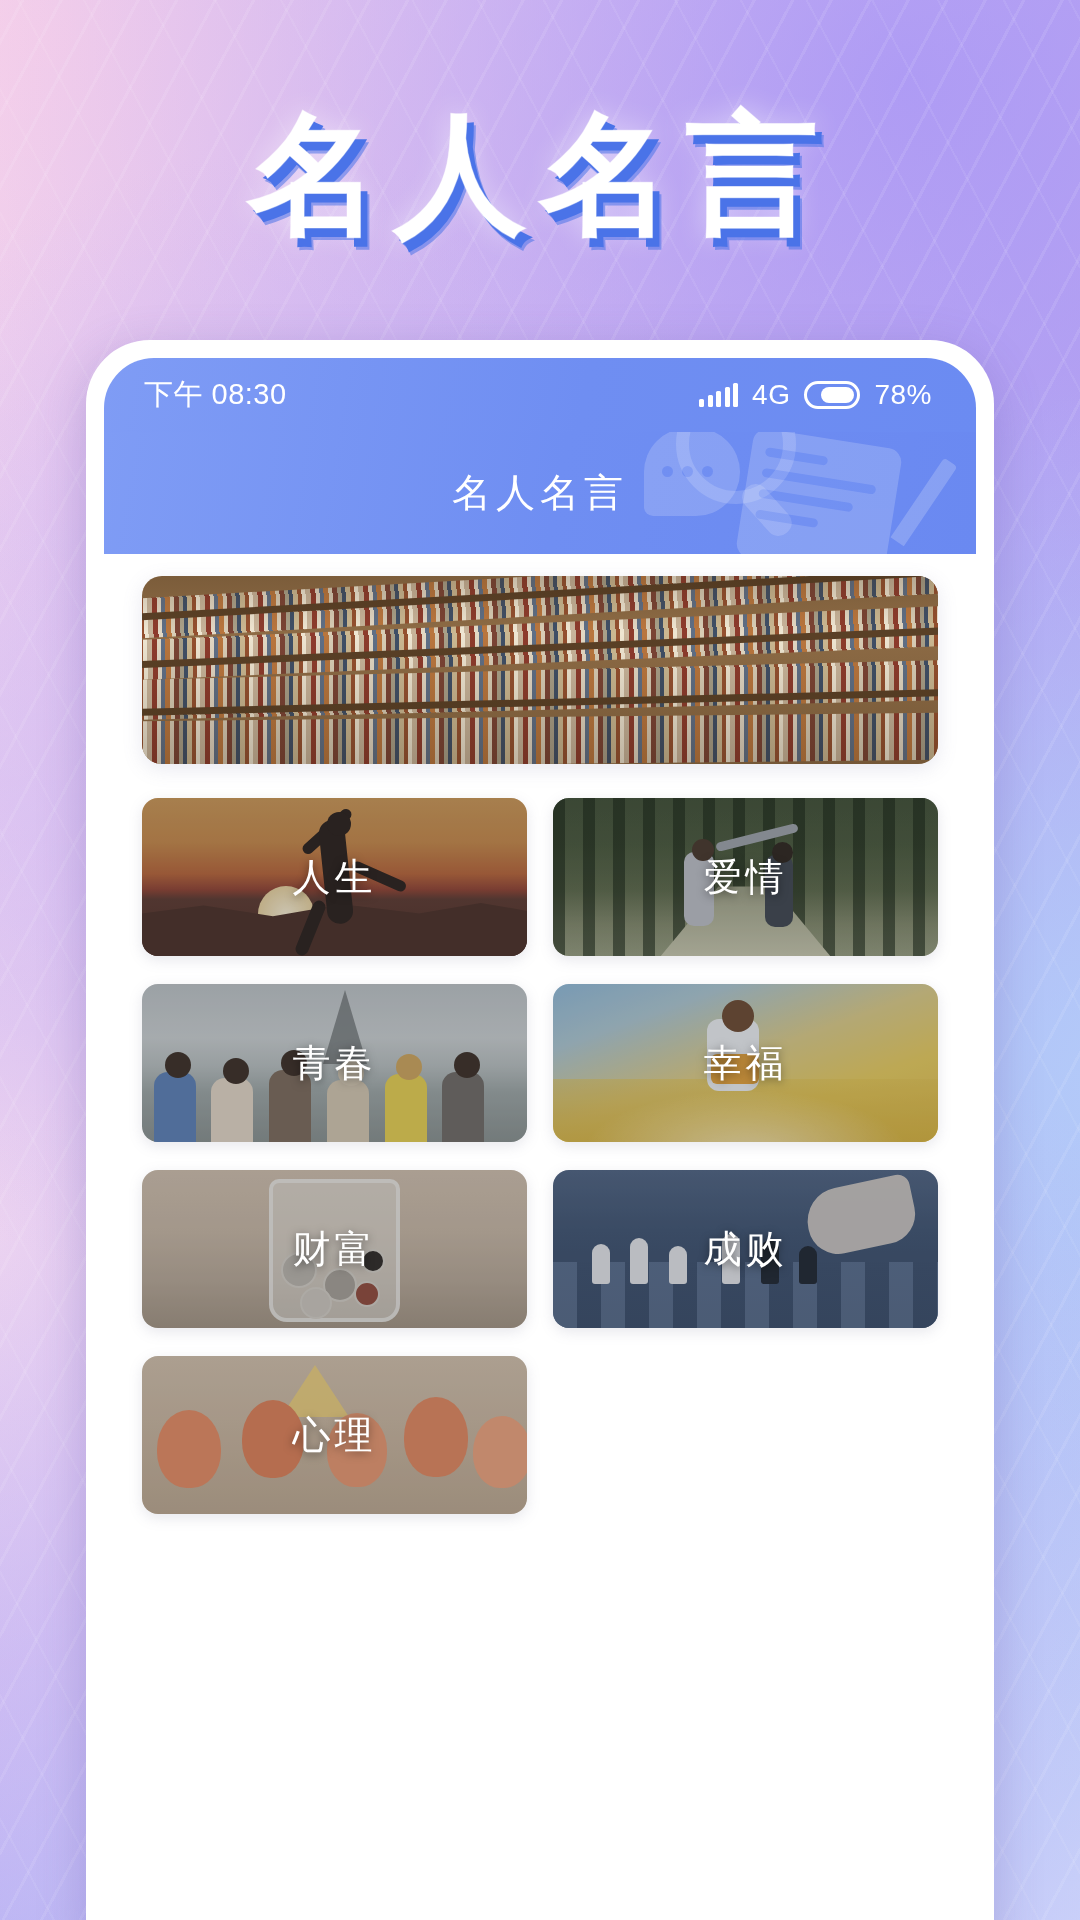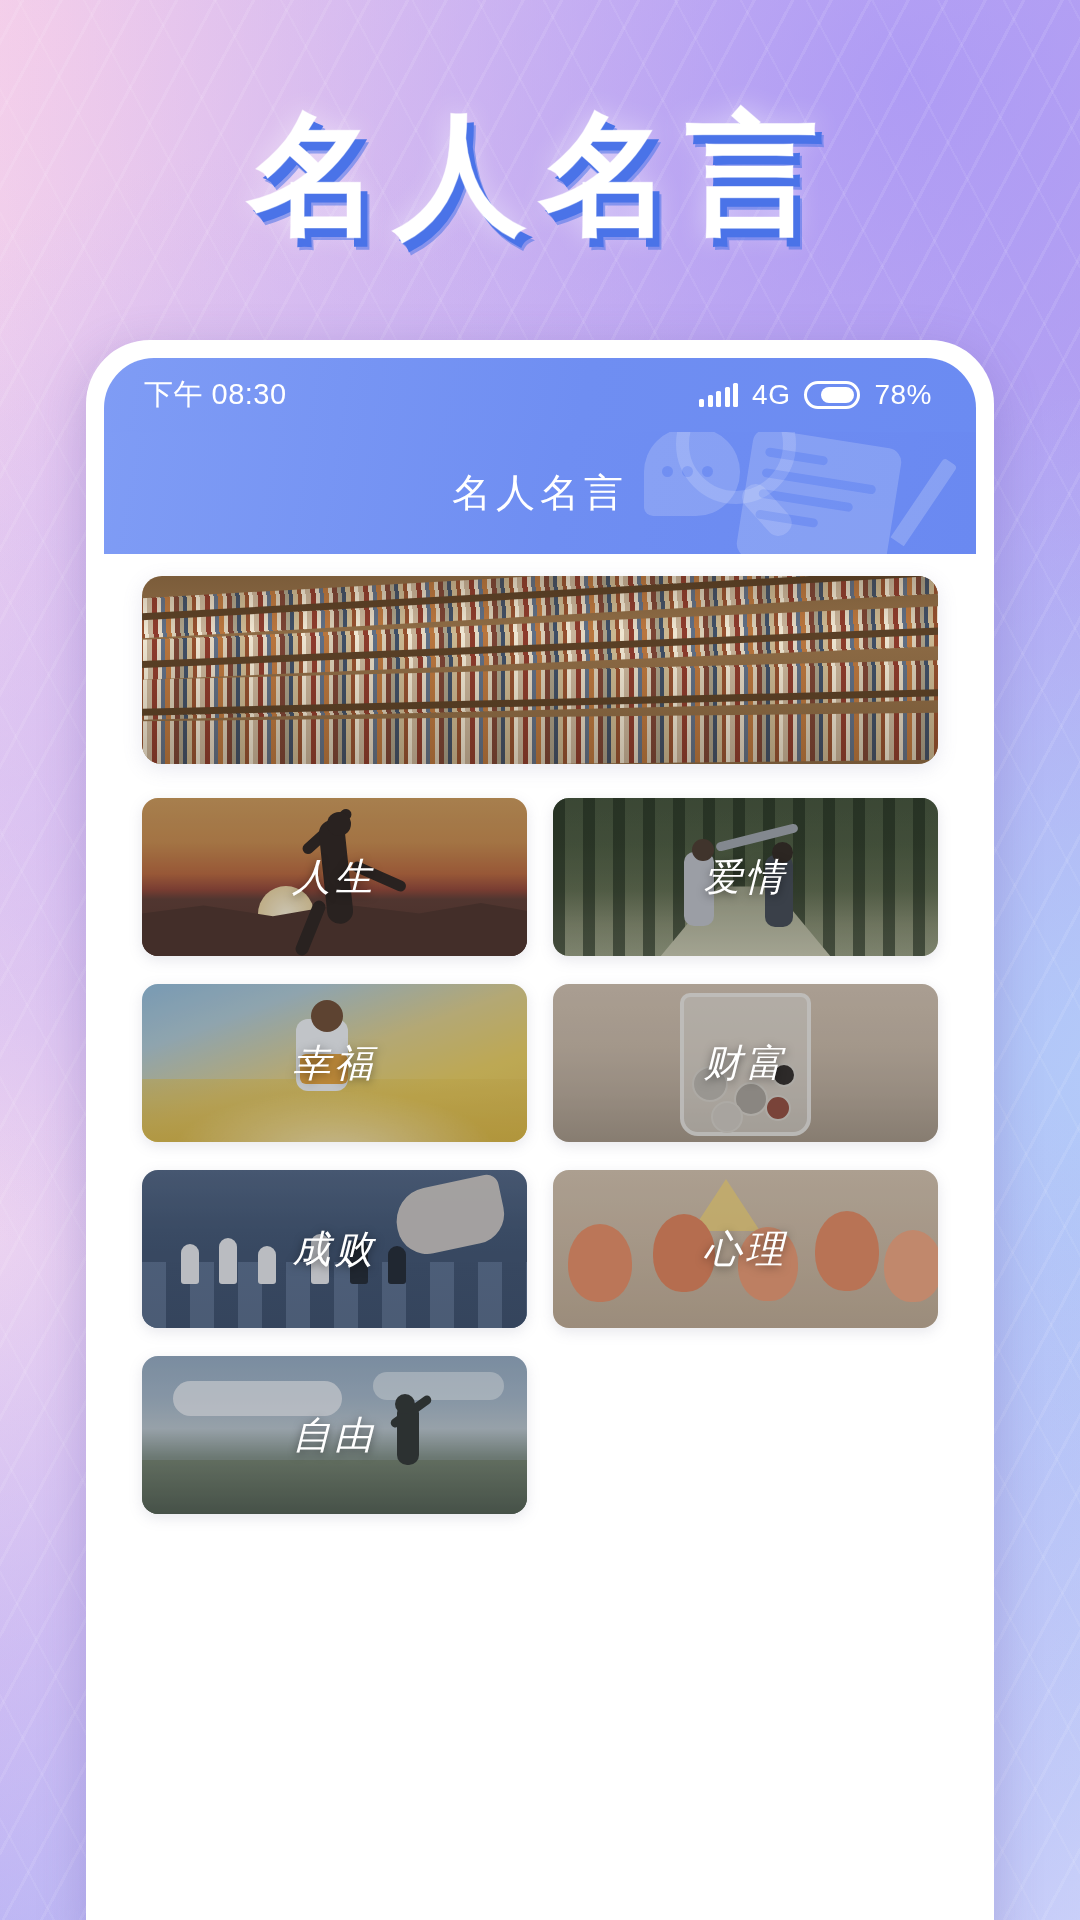--- a/index.html
+++ b/index.html
@@ -200,21 +200,20 @@
   .tile{
     position:relative; height:158px; border-radius:16px; overflow:hidden;
     box-shadow:0 4px 14px rgba(120,120,150,.18);
   }
   .tile .art{ position:absolute; inset:0; }
   .tile .veil{ position:absolute; inset:0; background:rgba(40,38,46,.20); }
   .tile .label{
     position:absolute; inset:0; display:flex; align-items:center; justify-content:center;
     color:#fff; font-size:38px; letter-spacing:4px; font-weight:400;
     text-shadow:0 2px 8px rgba(0,0,0,.5);
-    font-style:italic;
   }
 
   
   
   .art-life{ background:linear-gradient(180deg,#c79556 0%,#c2874a 28%,#b4643a 48%,#8e4334 58%,#5c3a31 64%,#4a3029 100%); }
   .art-life .sun{
     position:absolute; left:30%; top:56%; width:56px; height:56px; border-radius:50%;
     background:radial-gradient(circle,#f3ead0 0%,#e4cf9e 70%,rgba(228,207,158,0) 100%);
   }
   .art-life .hill{
@@ -471,20 +470,39 @@
             <span class="armlink"></span>
             <span class="p1"></span>
               <span class="h1"></span>
             <span class="p2"></span>
               <span class="h2"></span>
           </div>
           <div class="veil"></div>
           <div class="label">爱情</div>
         </div>
 
+        <div class="tile">
+          <div class="art art-youth">
+            <span class="tower"></span>
+            <span class="f f1"></span>
+              <span class="f f2"></span>
+              <span class="f f3"></span>
+            <span class="f f4"></span>
+              <span class="f f5"></span>
+              <span class="f f6"></span>
+            <span class="hd hd1"></span>
+              <span class="hd hd2"></span>
+              <span class="hd hd3"></span>
+            <span class="hd hd4"></span>
+              <span class="hd hd5"></span>
+              <span class="hd hd6"></span>
+          </div>
+          <div class="veil"></div>
+          <div class="label">青春</div>
+        </div>
 
 
         <div class="tile">
           <div class="art art-happy">
             <span class="splash"></span>
               <span class="kid"></span>
             <span class="shirt"></span>
               <span class="kidhead"></span>
           </div>
           <div class="veil"></div>
@@ -526,29 +544,17 @@
             <span class="egg e1"></span>
               <span class="egg e2"></span>
               <span class="egg e3"></span>
             <span class="egg e4"></span>
               <span class="egg e5"></span>
           </div>
           <div class="veil"></div>
           <div class="label">心理</div>
         </div>
 
-        <div class="tile">
-          <div class="art art-free">
-            <span class="cloud"></span>
-              <span class="cloud2"></span>
-              <span class="ground"></span>
-            <span class="figarm"></span>
-              <span class="fig"></span>
-              <span class="fighead"></span>
-          </div>
-          <div class="veil"></div>
-          <div class="label">自由</div>
-        </div>
 
       </div>
     </div>
   </div>
 </div>
 
 </body></html>

